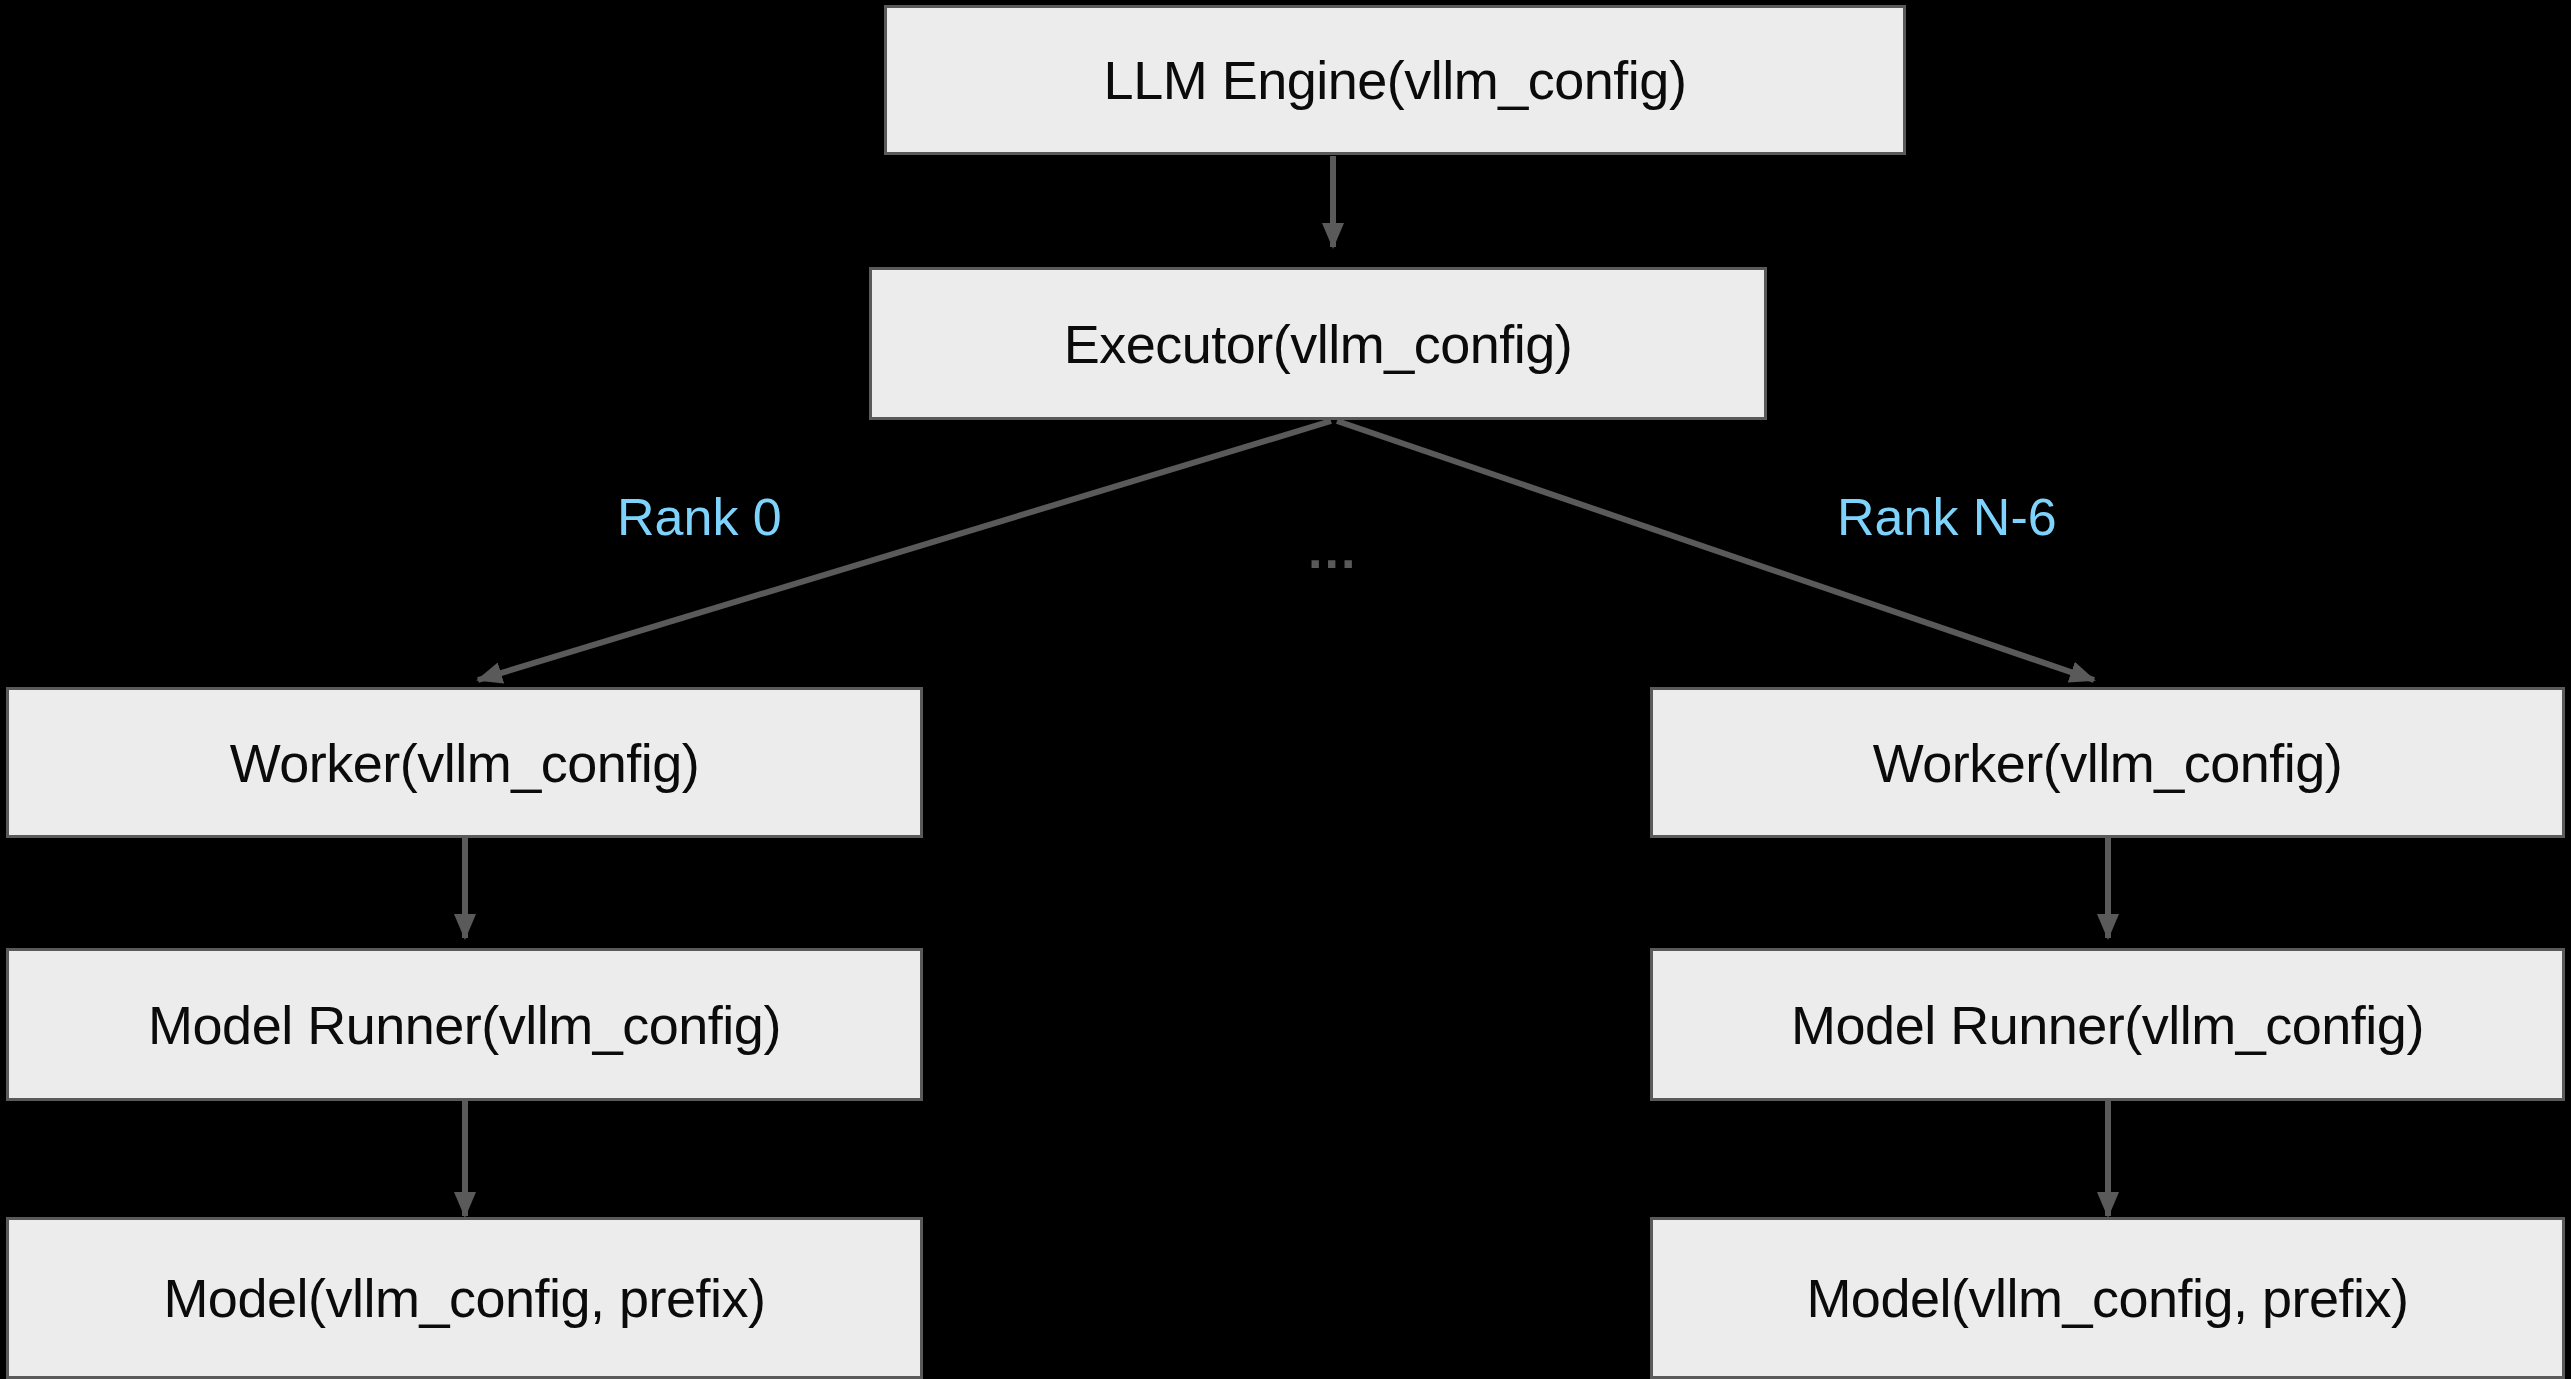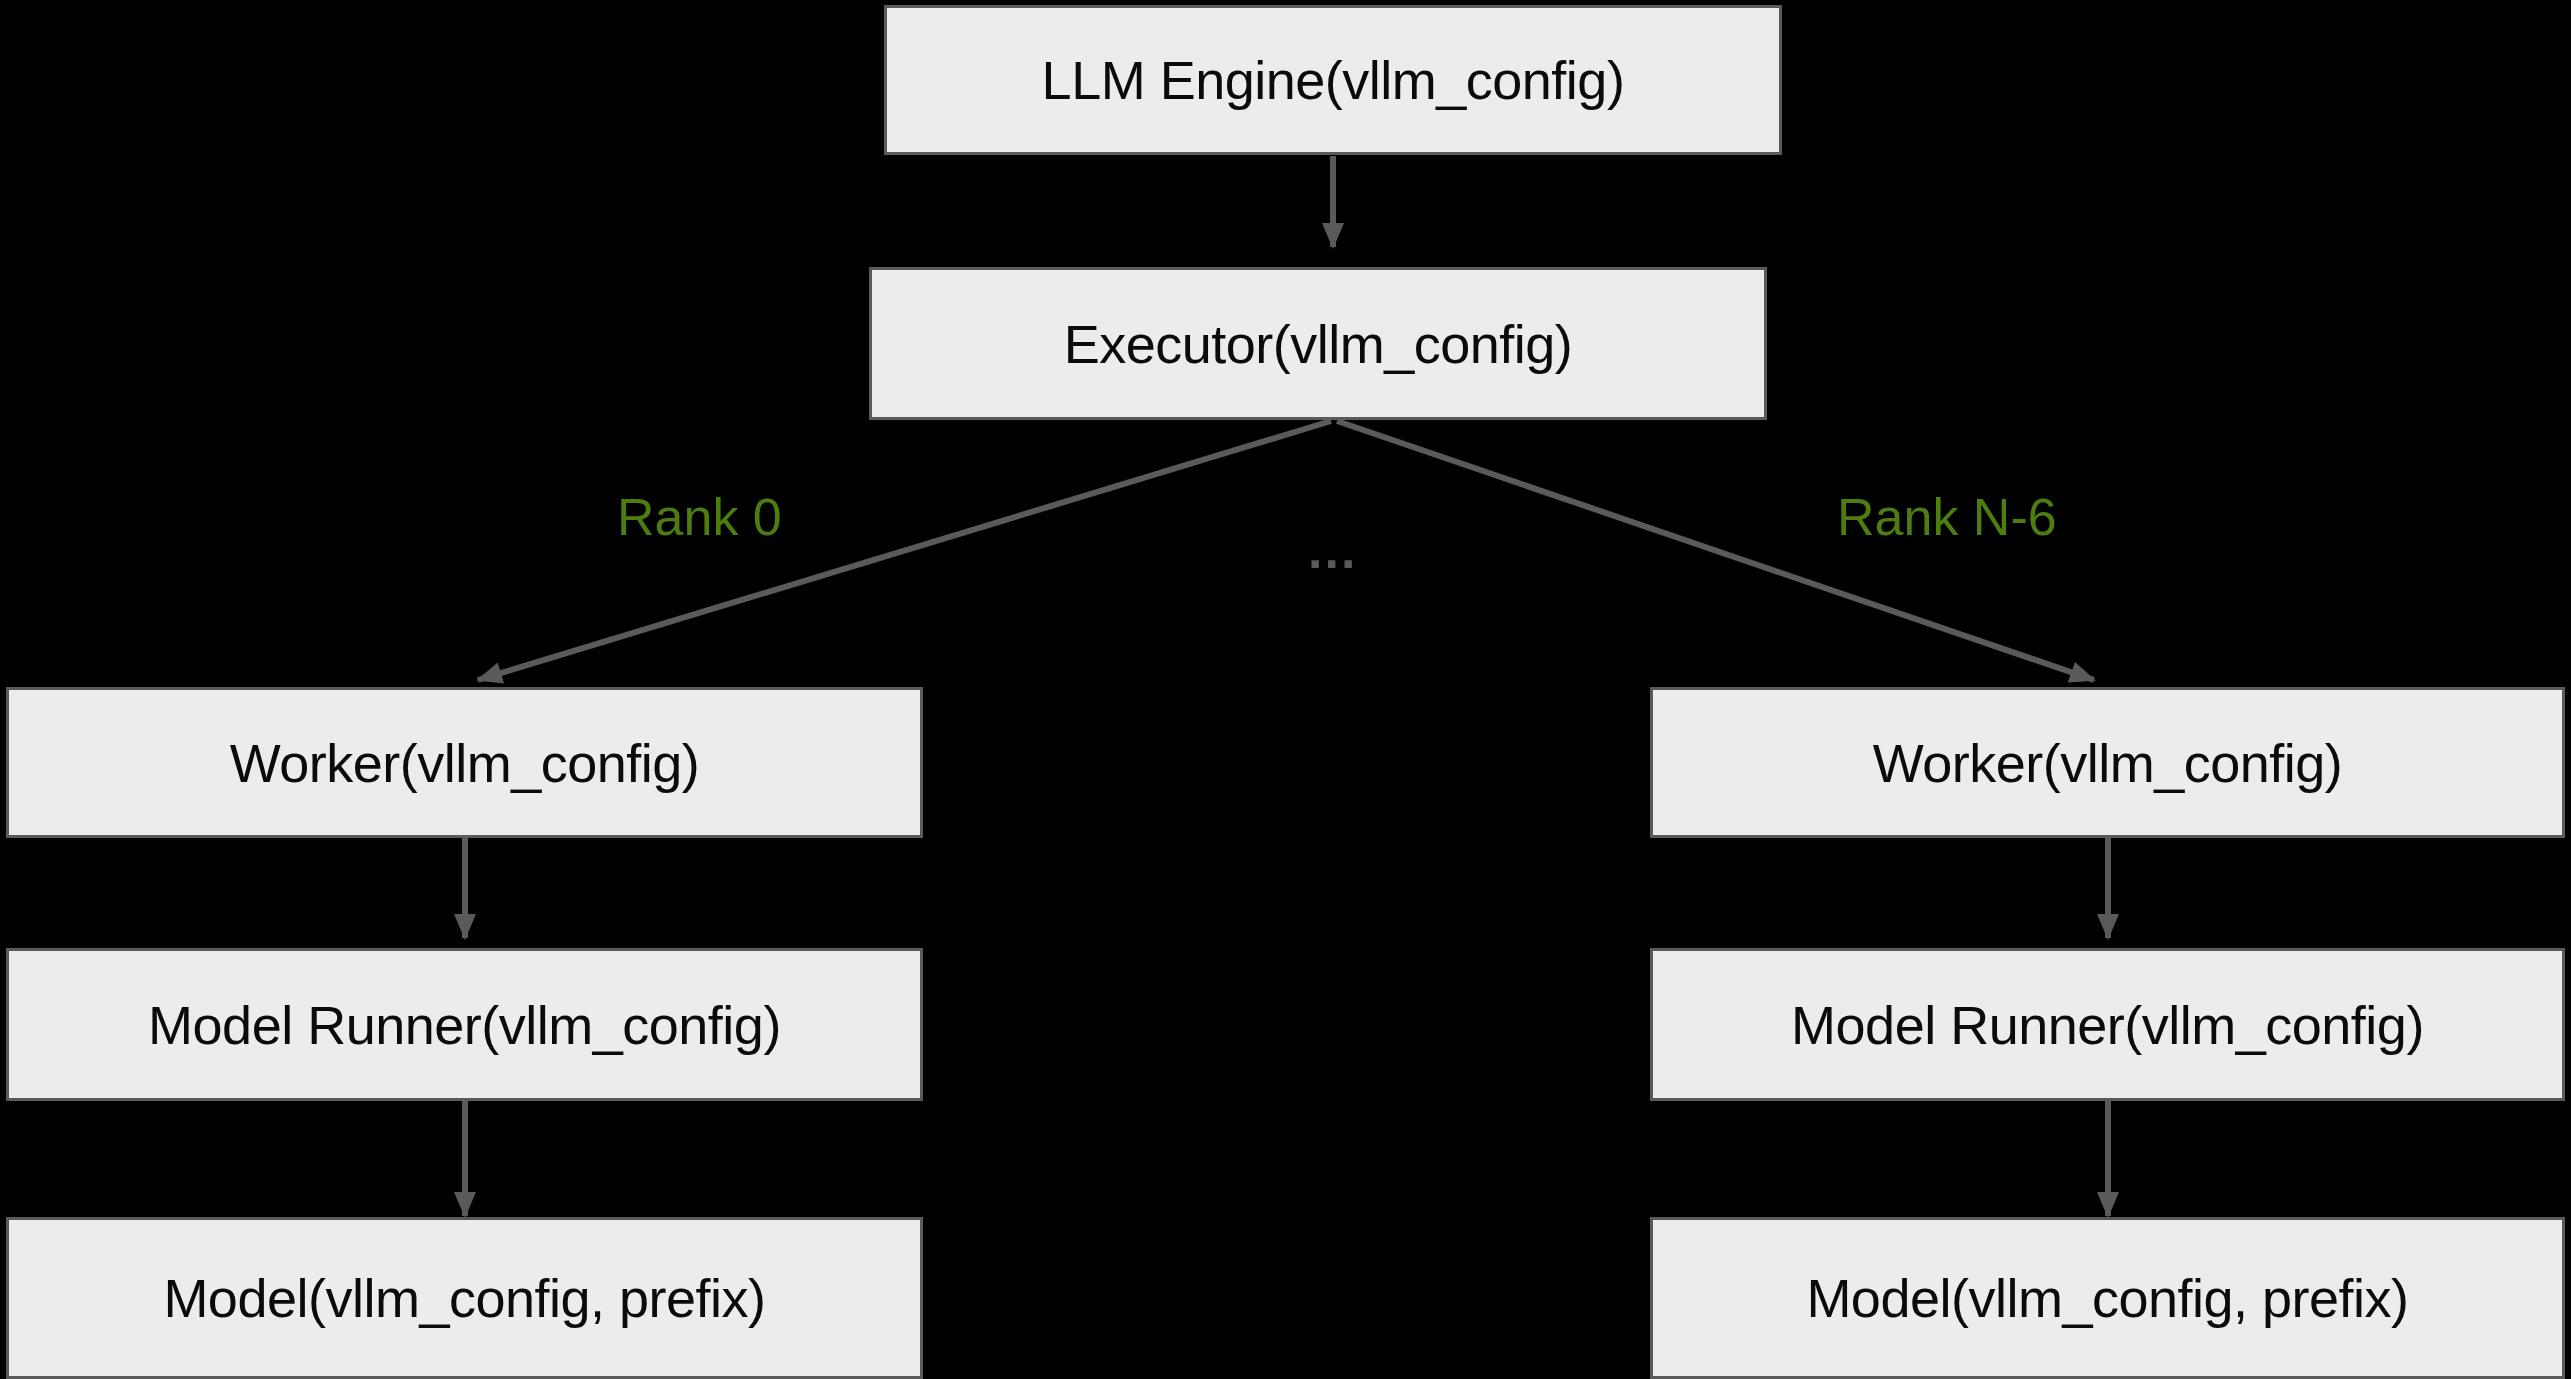--- a/index.html
+++ b/index.html
@@ -27,21 +27,21 @@
     font-size: 54px;
     font-weight: 400;
     letter-spacing: -0.5px;
     white-space: nowrap;
   }
   .node-label {
     pointer-events: none;
   }
   .edge-label {
     position: absolute;
-    color: #4d7c0f;
+    color: #7dd3fc;
     font-size: 52px;
     font-weight: 400;
     white-space: nowrap;
     letter-spacing: 0px;
   }
   .ellipsis-label {
     position: absolute;
     color: #595959;
     font-size: 52px;
     line-height: 0.4;
@@ -77,21 +77,21 @@
 
     <line x1="1337" y1="421" x2="2094" y2="680" stroke="#5a5a5a" stroke-width="6" marker-end="url(#arrowhead-big)"></line>
 
     <line x1="465" y1="838" x2="465" y2="938" stroke="#5a5a5a" stroke-width="6" marker-end="url(#arrowhead-big)"></line>
     <line x1="465" y1="1101" x2="465" y2="1216" stroke="#5a5a5a" stroke-width="6" marker-end="url(#arrowhead-big)"></line>
 
     <line x1="2108" y1="838" x2="2108" y2="938" stroke="#5a5a5a" stroke-width="6" marker-end="url(#arrowhead-big)"></line>
     <line x1="2108" y1="1101" x2="2108" y2="1216" stroke="#5a5a5a" stroke-width="6" marker-end="url(#arrowhead-big)"></line>
   </svg>
 
-  <div class="node" style="left:884px; top:5px; width:898px; height:150px;">
+  <div class="node" style="left:884px; top:5px; width:1022px; height:150px;">
     <span class="node-label">LLM Engine(vllm_config)</span>
   </div>
 
   <div class="node" style="left:869px; top:267px; width:898px; height:153px;">
     <span class="node-label">Executor(vllm_config)</span>
   </div>
 
   <div class="node" style="left:6px; top:687px; width:917px; height:151px;">
     <span class="node-label">Worker(vllm_config)</span>
   </div>

